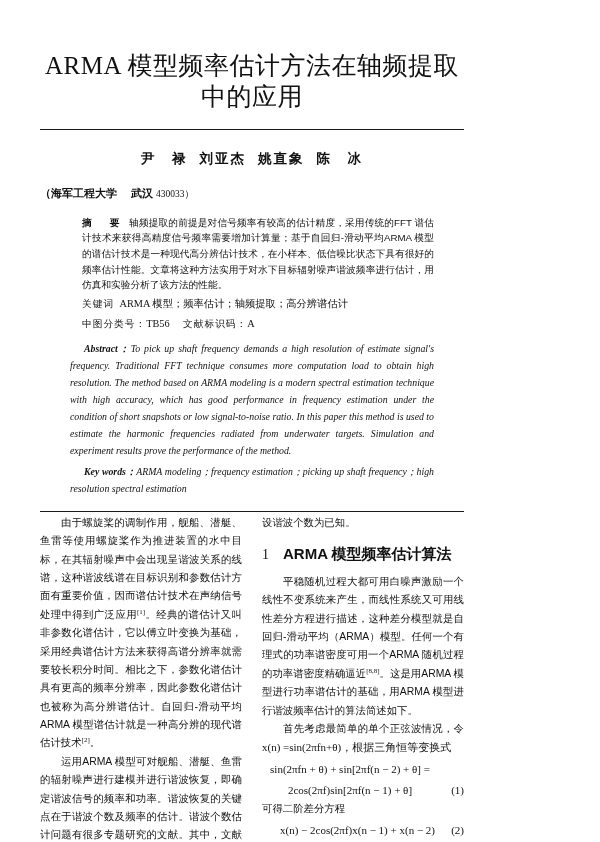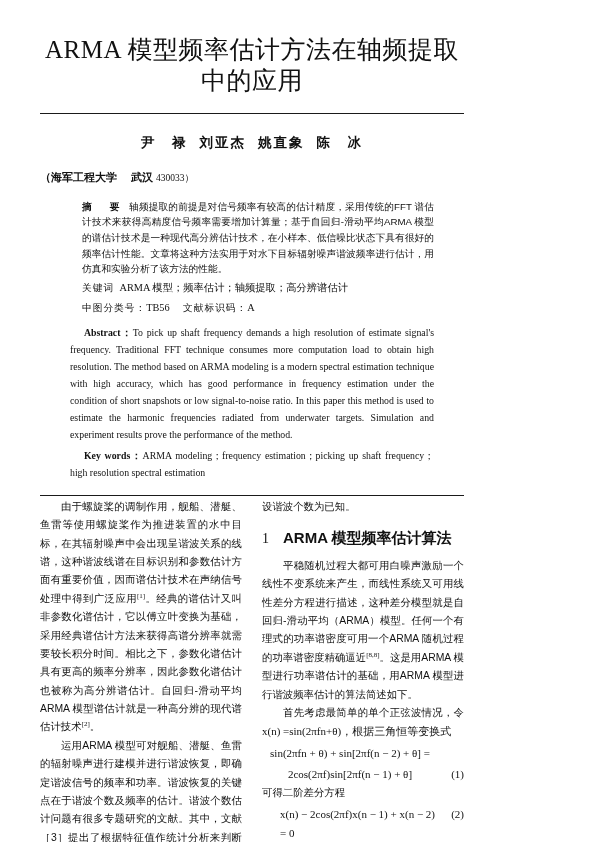--- a/index.html
+++ b/index.html
@@ -13,21 +13,21 @@
     overflow: hidden;
     font-family: "Liberation Serif", "DejaVu Serif", serif;
     color: #111111;
     -webkit-font-smoothing: antialiased;
   }
   .page {
     position: relative;
     width: 504px;
     height: 842px;
     box-sizing: border-box;
-    padding: 0 40px;
+    padding: 16px 40px;
   }
 
   
   .title {
     text-align: center;
     font-size: 25px;
     font-weight: normal;
     letter-spacing: 0.5px;
     margin: 0;
     padding-top: 34px;
@@ -80,20 +80,21 @@
   .kw-line { margin-top: 3px !important; }
   .kw-label { font-weight: normal; letter-spacing: 1px; }
   .lat { font-family: "Liberation Serif", serif; font-size: 10.3px; }
 
   .abs-en {
     margin: 9px 30px 0 30px;
     font-size: 9.8px;
     line-height: 1.72;
     text-align: justify;
     font-family: "Liberation Serif", "DejaVu Serif", serif;
+    font-style: italic;
   }
   .abs-en p { margin: 0; text-indent: 14px; }
   .abs-en .b { font-weight: bold; }
   .abs-en .kw { margin-top: 5px; }
 
   .rule-bottom {
     margin: 13px 0 0 0;
     border: 0;
     border-top: 1.1px solid #1a1a1a;
   }

